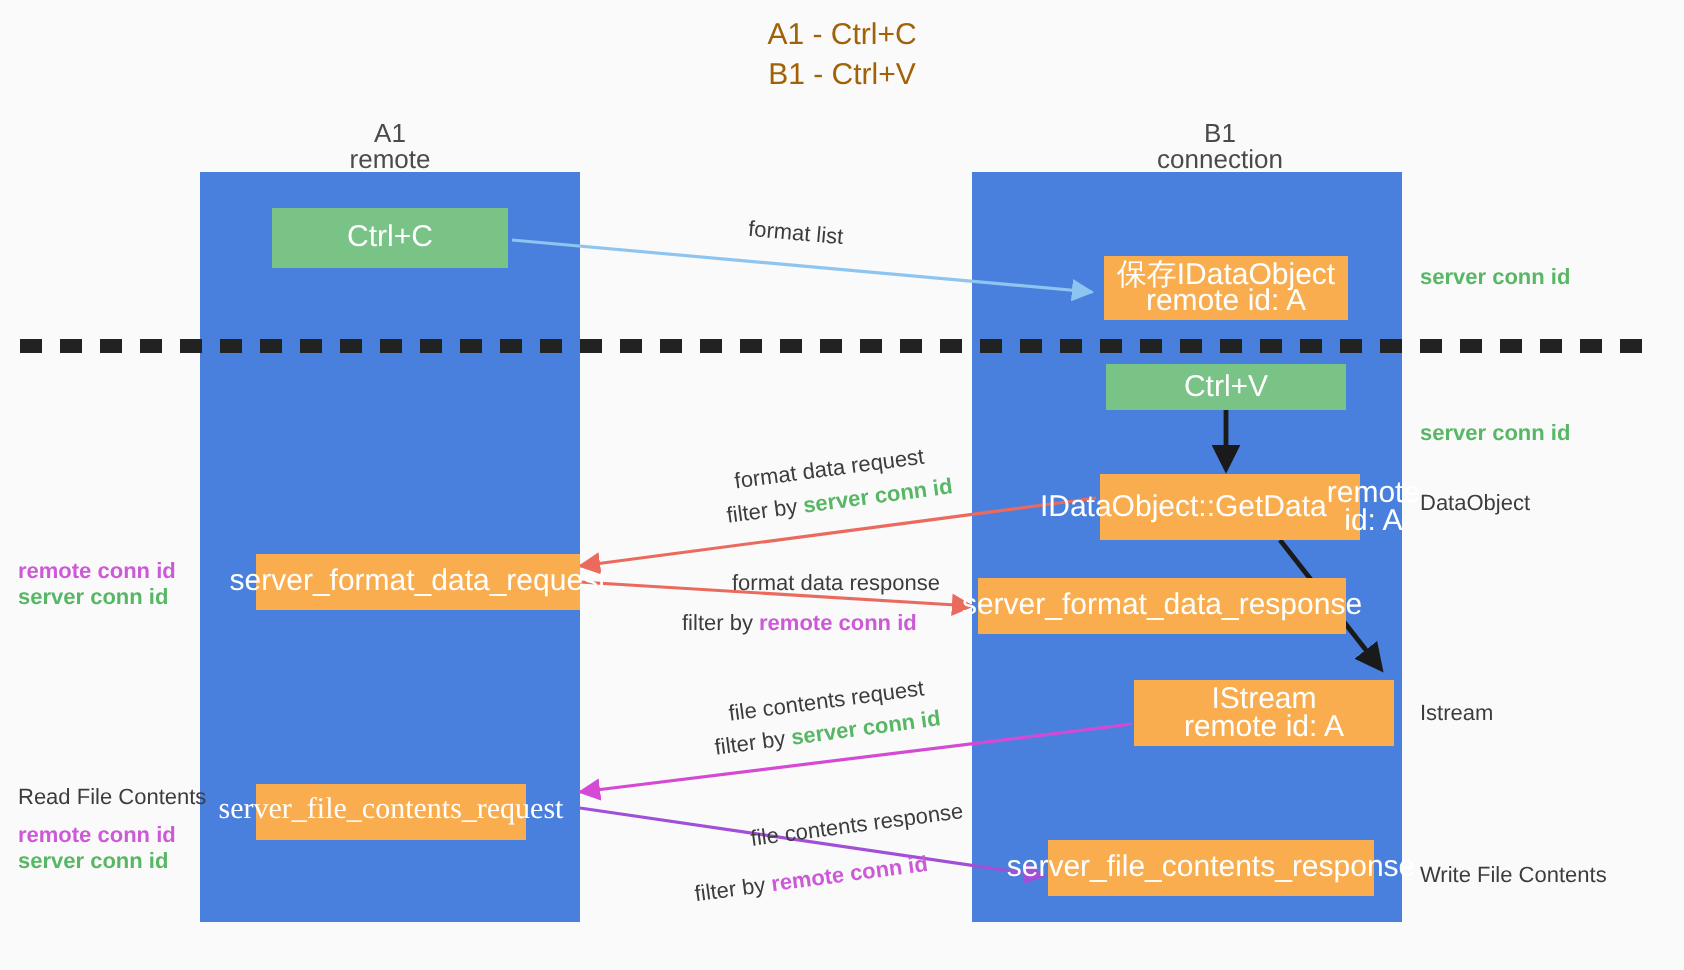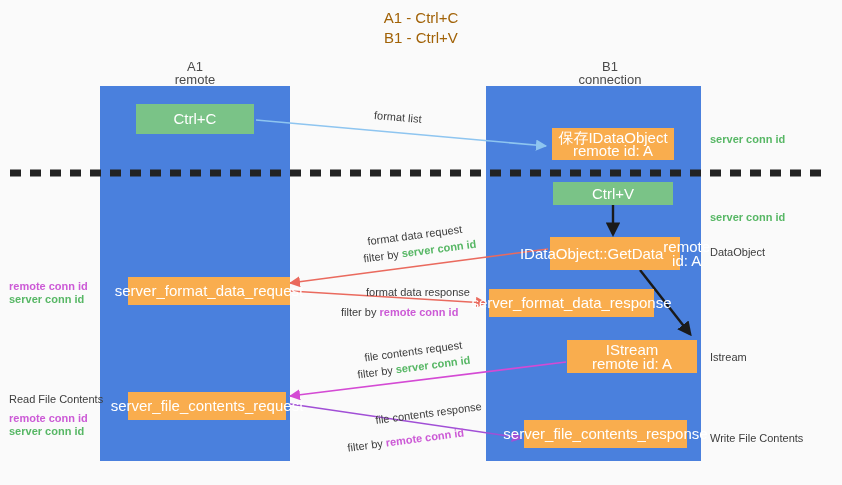--- a/index.html
+++ b/index.html
@@ -103,39 +103,39 @@
   </svg>
 
   <div class="box green" style="left:136px;top:104px;width:118px;height:30px;">
     <span>Ctrl+C</span>
   </div>
 
   <div class="box orange" style="left:128px;top:277px;width:162px;height:28px;">
     <span>server_format_data_request</span>
   </div>
 
-  <div class="box orange" style="left:128px;top:392px;width:158px;height:28px;">
+  <div class="box orange" style="left:128px;top:392px;width:135px;height:28px;font-family:Liberation Serif, serif;">
     <span>server_file_contents_request</span>
   </div>
 
   <div class="box orange" style="left:552px;top:128px;width:122px;height:32px;flex-direction:column;">
     <span>保存IDataObject</span>
     <span>remote id: A</span>
   </div>
 
   <div class="box green" style="left:553px;top:182px;width:120px;height:23px;">
     <span>Ctrl+V</span>
   </div>
 
   <div class="box orange" style="left:550px;top:237px;width:130px;height:33px;flex-direction:row;">
     <span>IDataObject::GetData</span>
     <span>remote id: A</span>
   </div>
 
-  <div class="box orange" style="left:489px;top:289px;width:165px;height:28px;text-align:center;">
+  <div class="box orange" style="left:489px;top:289px;width:184px;height:28px;text-align:center;">
     <span>server_format_data_response</span>
   </div>
 
   <div class="box orange" style="left:567px;top:340px;width:130px;height:33px;flex-direction:column;">
     <span>IStream</span>
     <span>remote id: A</span>
   </div>
 
   <div class="box orange" style="left:524px;top:420px;width:163px;height:28px;">
     <span>server_file_contents_response</span>

